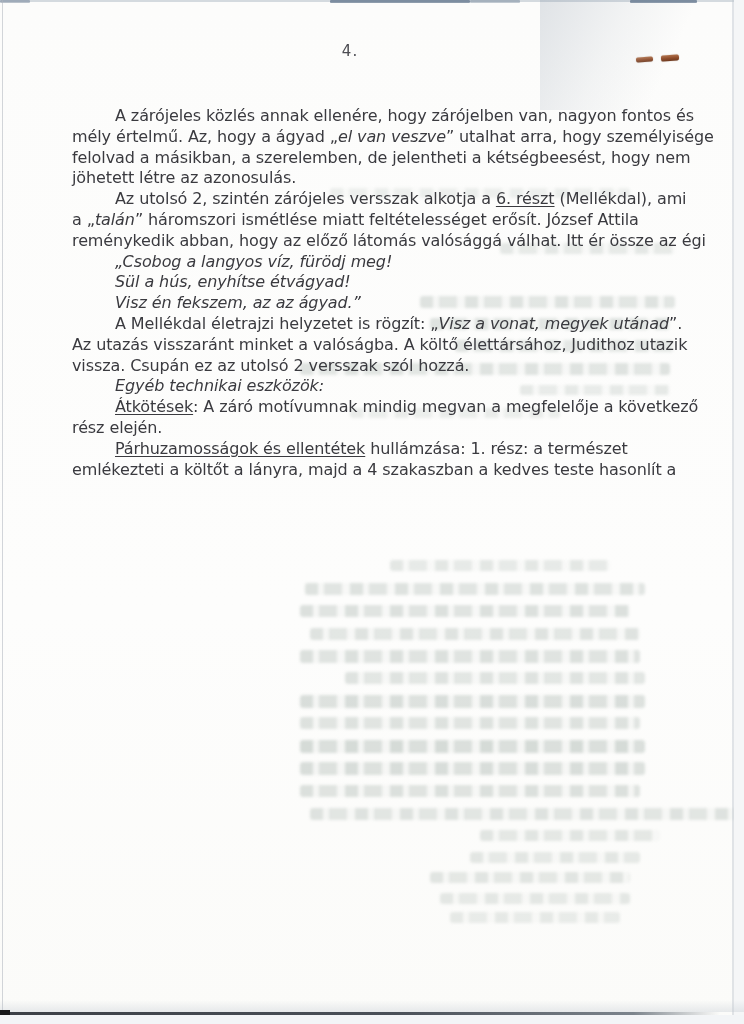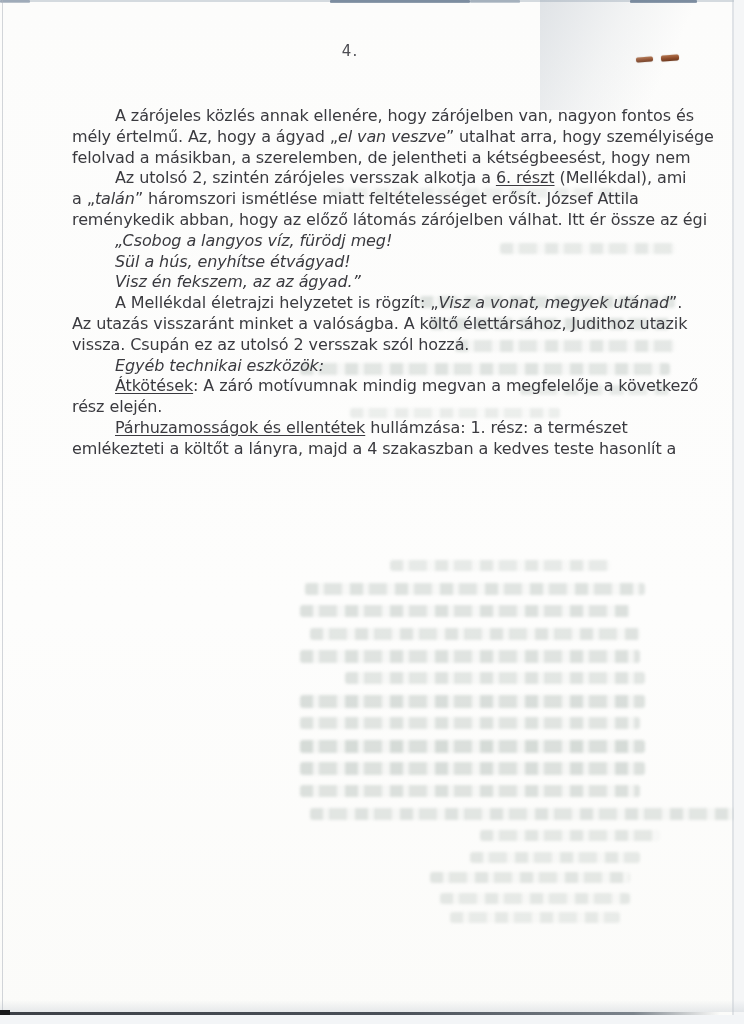--- a/index.html
+++ b/index.html
@@ -85,25 +85,26 @@
   <div>
       <div class="red-mark" style="left: 636px; top: 57px; width: 17px; height: 5px; transform: rotate(-4deg);"></div>
       <div class="red-mark" style="left: 661px; top: 55px; width: 18px; height: 6px; transform: rotate(-4deg);"></div>
     </div>
 
   <div class="doc-body">
       <div class="block">
         <div class="line indent"><span>A zárójeles közlés annak ellenére, hogy zárójelben van, nagyon fontos és</span></div>
         <div class="line"><span>mély értelmű. Az, hogy a ágyad „</span><span class="italic">el van veszve</span><span>” utalhat arra, hogy személyisége</span></div>
         <div class="line"><span>felolvad a másikban, a szerelemben, de jelentheti a kétségbeesést, hogy nem</span></div>
+        <div class="line"><span>jöhetett létre az azonosulás.</span></div>
       </div>
       <div class="block">
         <div class="line indent"><span>Az utolsó 2, szintén zárójeles versszak alkotja a </span><span class="underline">6. részt</span><span> (Mellékdal), ami</span></div>
         <div class="line"><span>a „</span><span class="italic">talán</span><span>” háromszori ismétlése miatt feltételességet erősít. József Attila</span></div>
-        <div class="line"><span>reménykedik abban, hogy az előző látomás zárójelben válhat. Itt ér össze az égi</span></div>
+        <div class="line"><span>reménykedik abban, hogy az előző látomás valósággá válhat. Itt ér össze az égi</span></div>
       </div>
       <div class="block">
         <div class="line indent"><span class="italic">„Csobog a langyos víz, fürödj meg!</span></div>
         <div class="line indent"><span class="italic">Sül a hús, enyhítse étvágyad!</span></div>
         <div class="line indent"><span class="italic">Visz én fekszem, az az ágyad.”</span></div>
       </div>
       <div class="block">
         <div class="line indent"><span>A Mellékdal életrajzi helyzetet is rögzít: „</span><span class="italic">Visz a vonat, megyek utánad</span><span>”.</span></div>
         <div class="line"><span>Az utazás visszaránt minket a valóságba. A költő élettársához, Judithoz utazik</span></div>
         <div class="line"><span>vissza. Csupán ez az utolsó 2 versszak szól hozzá.</span></div>

